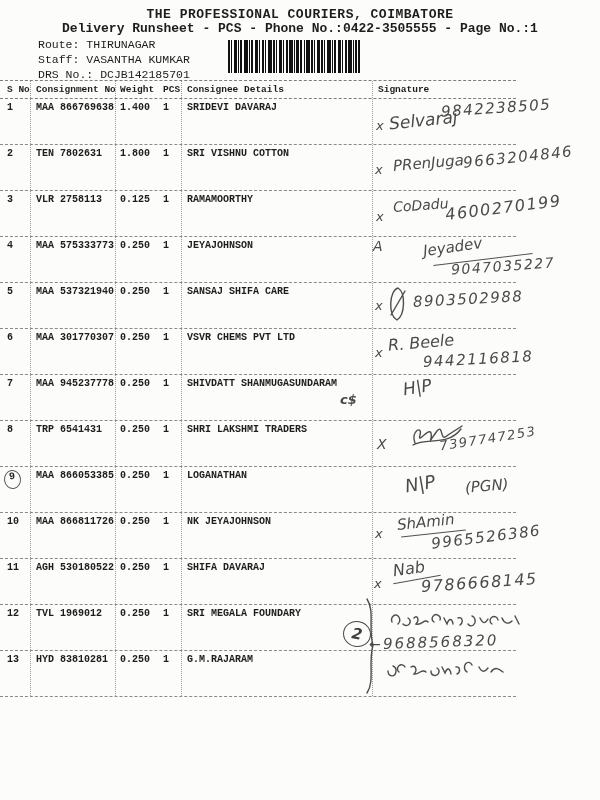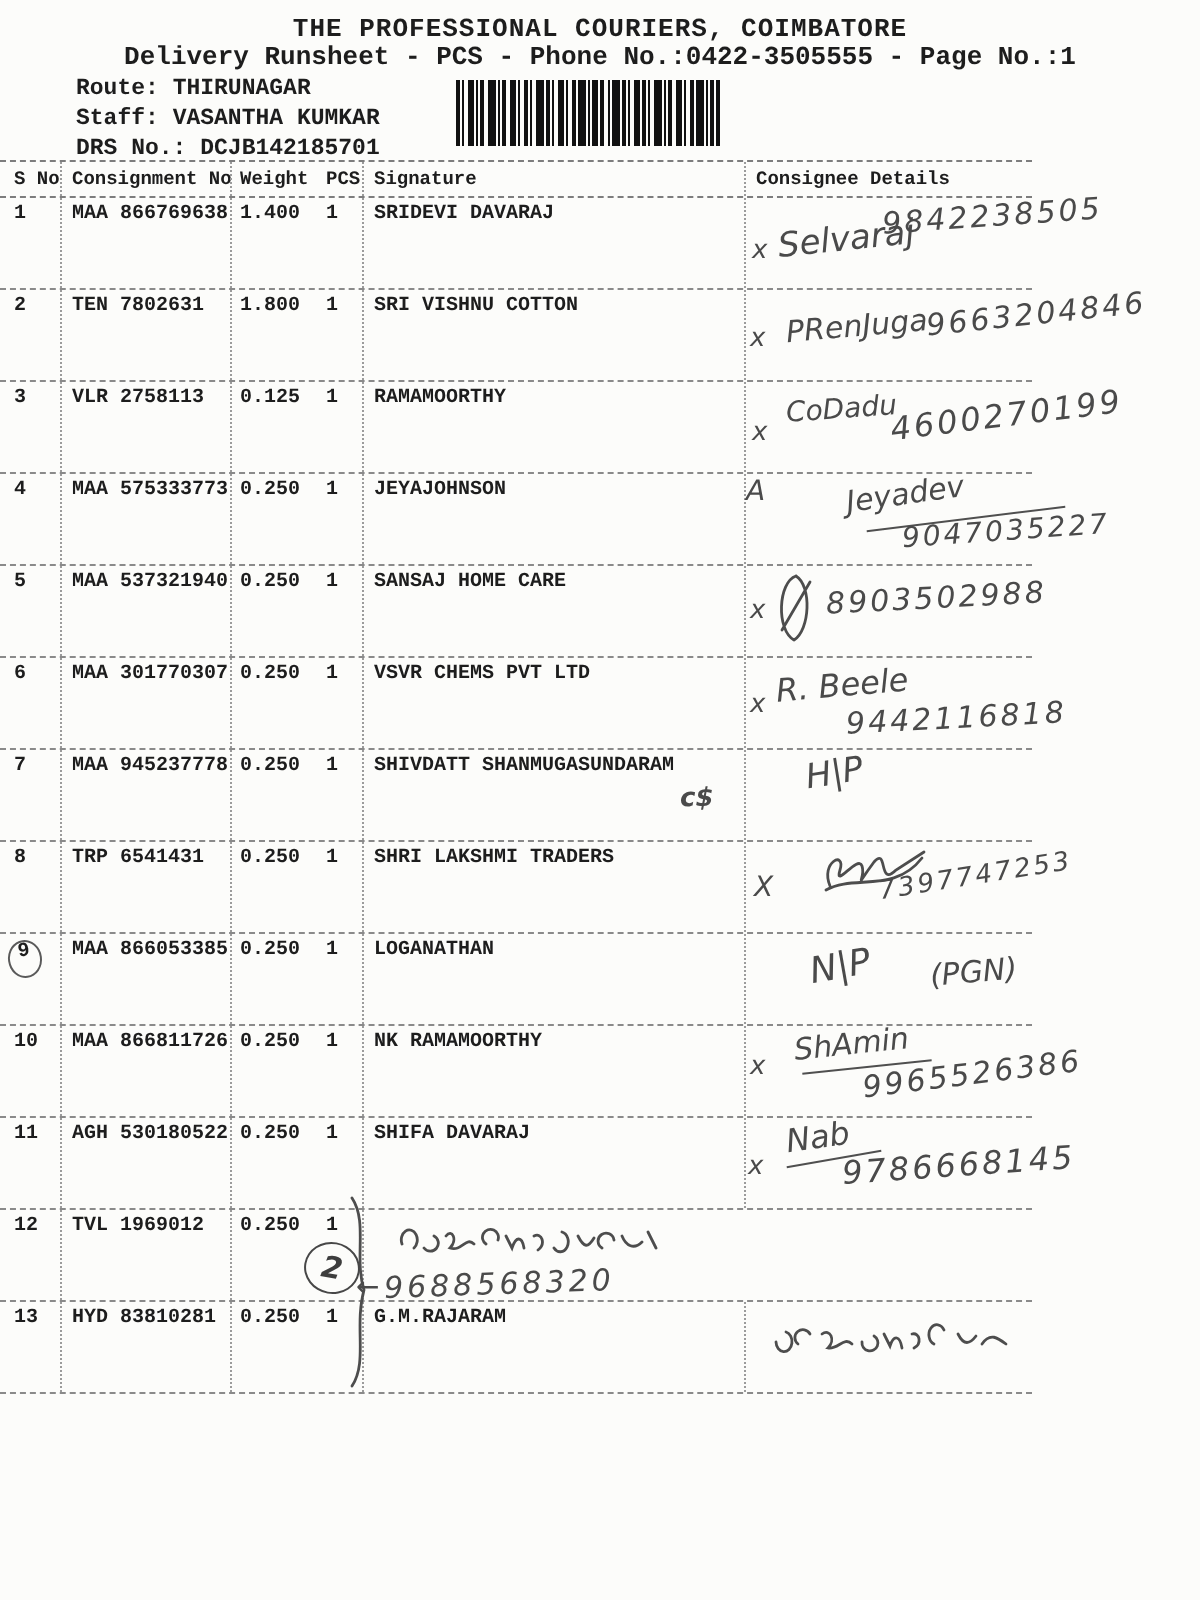--- a/index.html
+++ b/index.html
@@ -1,21 +1,21 @@
 <!DOCTYPE html>
 <html><head>
 <meta charset="utf-8">
 <style>
   html,body{margin:0;padding:0;}
   body{background:#e9e9e9;}
   .page{position:relative;width:600px;height:800px;background:#fcfcfa;margin:0 auto;overflow:hidden;
         font-family:"Liberation Mono","DejaVu Sans Mono",monospace;color:#1d1d1d;}
   .title{position:absolute;top:7px;left:0;width:100%;text-align:center;font-weight:bold;font-size:13px;letter-spacing:.5px;}
   .subtitle{position:absolute;top:21px;left:0;width:100%;text-align:center;font-weight:bold;font-size:13px;font-family:Liberation Mono, monospace;}
-  .meta-left{position:absolute;left:38px;top:37px;font-weight:bold;font-size:11.5px;line-height:15px;}
+  .meta-left{position:absolute;left:38px;top:37px;font-weight:normal;font-size:11.5px;line-height:15px;}
   .meta-right{position:absolute;left:373px;top:38px;font-weight:bold;font-size:11.5px;line-height:15px;}
   .barcode{position:absolute;left:228px;top:40px;}
   .tbl{position:absolute;left:0;top:80px;width:516px;}
   .hrow{display:grid;grid-template-columns:30px 85px 39px 27px 191px 1fr;height:17px;
         border-top:1px dashed #7d7d7d;border-bottom:1px dashed #7d7d7d;}
   .row{display:grid;grid-template-columns:30px 85px 39px 27px 191px 1fr;height:45px;
        border-bottom:1px dashed #8a8a8a;position:relative;}
   .c{font-weight:bold;font-size:10px;padding-top:3px;white-space:nowrap;overflow:visible;}
   .hrow .c{font-size:9.5px;padding-top:3px;}
   .c1{padding-left:7px;}
@@ -97,22 +97,22 @@
   </div>
 
 
   <div class="tbl">
 
     <div class="hrow">
       <div class="c c1">S No</div>
       <div class="c c2">Consignment No</div>
       <div class="c c3">Weight</div>
       <div class="c c4">PCS</div>
+      <div class="c c5">Consignee Details</div>
       <div class="c c6"><span style="padding-left:5px;">Signature</span></div>
-      <div class="c c5">Consignee Details</div>
     </div>
 
     <div class="row">
       <div class="c c1">1</div>
       <div class="c c2">MAA 866769638</div>
       <div class="c c3">1.400</div>
       <div class="c c4">1</div>
       <div class="c c5">SRIDEVI DAVARAJ</div>
       <div class="c6">
         <span class="sig ph" style="left:68px;top:2px;font-size:15px;transform:rotate(-4deg);">9842238505</span>
@@ -159,21 +159,21 @@
         <div class="stroke" style="left:60px;top:22px;width:100px;transform:rotate(-7deg);"></div>
         <span class="sig ph" style="left:78px;top:22px;font-size:14px;transform:rotate(-4deg);">9047035227</span>
       </div>
     </div>
 
     <div class="row">
       <div class="c c1">5</div>
       <div class="c c2">MAA 537321940</div>
       <div class="c c3">0.250</div>
       <div class="c c4">1</div>
-      <div class="c c5">SANSAJ HOME CARE</div>
+      <div class="c c5">SANSAJ SHIFA CARE</div>
       <div class="c6">
         <span class="sig" style="left:2px;top:16px;font-size:13px;">x</span>
         <svg class="scr" style="left:12px;top:1px;" width="26" height="40">
           <path d="M13,4 C4,7 3,31 12,36 C20,31 21,9 13,4 M6,31 L20,7"></path>
         </svg>
         <span class="sig ph" style="left:40px;top:9px;font-size:15px;transform:rotate(-3deg);">8903502988</span>
       </div>
     </div>
 
     <div class="row">
@@ -227,21 +227,21 @@
         <span class="sig" style="left:32px;top:8px;font-size:18px;transform:rotate(-10deg);">N|P</span>
         <span class="sig" style="left:92px;top:12px;font-size:15px;transform:rotate(-5deg);">(PGN)</span>
       </div>
     </div>
 
     <div class="row">
       <div class="c c1">10</div>
       <div class="c c2">MAA 866811726</div>
       <div class="c c3">0.250</div>
       <div class="c c4">1</div>
-      <div class="c c5">NK RAMAMOORTHY</div>
+      <div class="c c5">NK JEYAJOHNSON</div>
       <div class="c6">
         <span class="sig" style="left:2px;top:14px;font-size:13px;">x</span>
         <span class="sig" style="left:24px;top:2px;font-size:15px;transform:rotate(-6deg);">ShAmin</span>
         <div class="stroke" style="left:28px;top:20px;width:65px;transform:rotate(-6deg);"></div>
         <span class="sig ph" style="left:58px;top:17px;font-size:15px;transform:rotate(-7deg);">9965526386</span>
       </div>
     </div>
 
     <div class="row">
       <div class="c c1">11</div>
@@ -255,20 +255,21 @@
         <div class="stroke" style="left:20px;top:20px;width:48px;transform:rotate(-10deg);"></div>
         <span class="sig ph" style="left:48px;top:16px;font-size:16px;transform:rotate(-4deg);">9786668145</span>
       </div>
     </div>
 
     <div class="row">
       <div class="c c1">12</div>
       <div class="c c2">TVL 1969012</div>
       <div class="c c3">0.250</div>
       <div class="c c4">1</div>
+      <div class="c c5">SRI MEGALA FOUNDARY</div>
       <div class="c6" style="z-index:2;">
         <svg class="scr" style="left:-10px;top:-8px;" width="14" height="98">
           <path d="M4,2 C12,14 5,32 10,48 C5,66 12,84 4,96"></path>
         </svg>
         <div class="badge2" style="left:-30px;top:16px;">2</div>
         <svg class="scr" style="left:14px;top:5px;" width="138" height="20">
           <path d="M5,12 a4,5 0 1,1 6,2 M16,14 a4,4 0 1,0 5,-6 M27,8 c3,-4 6,2 2,6 c6,2 8,-6 12,-2 M47,12 a4,4 0 1,1 6,-2 M57,8 l3,6 c2,-6 5,-6 6,0 M71,8 c4,-2 6,4 2,7 M81,14 a4,5 0 1,0 4,-8 M93,8 c3,6 5,6 8,1 M105,14 a4,4 0 1,1 6,-4 M115,8 c2,5 6,7 10,3 M128,6 l4,8"></path>
         </svg>
         <span class="sig" style="left:-4px;top:32px;font-size:14px;">←</span>
         <span class="sig ph" style="left:10px;top:30px;font-size:15px;letter-spacing:2px;transform:rotate(-2deg);">9688568320</span>

